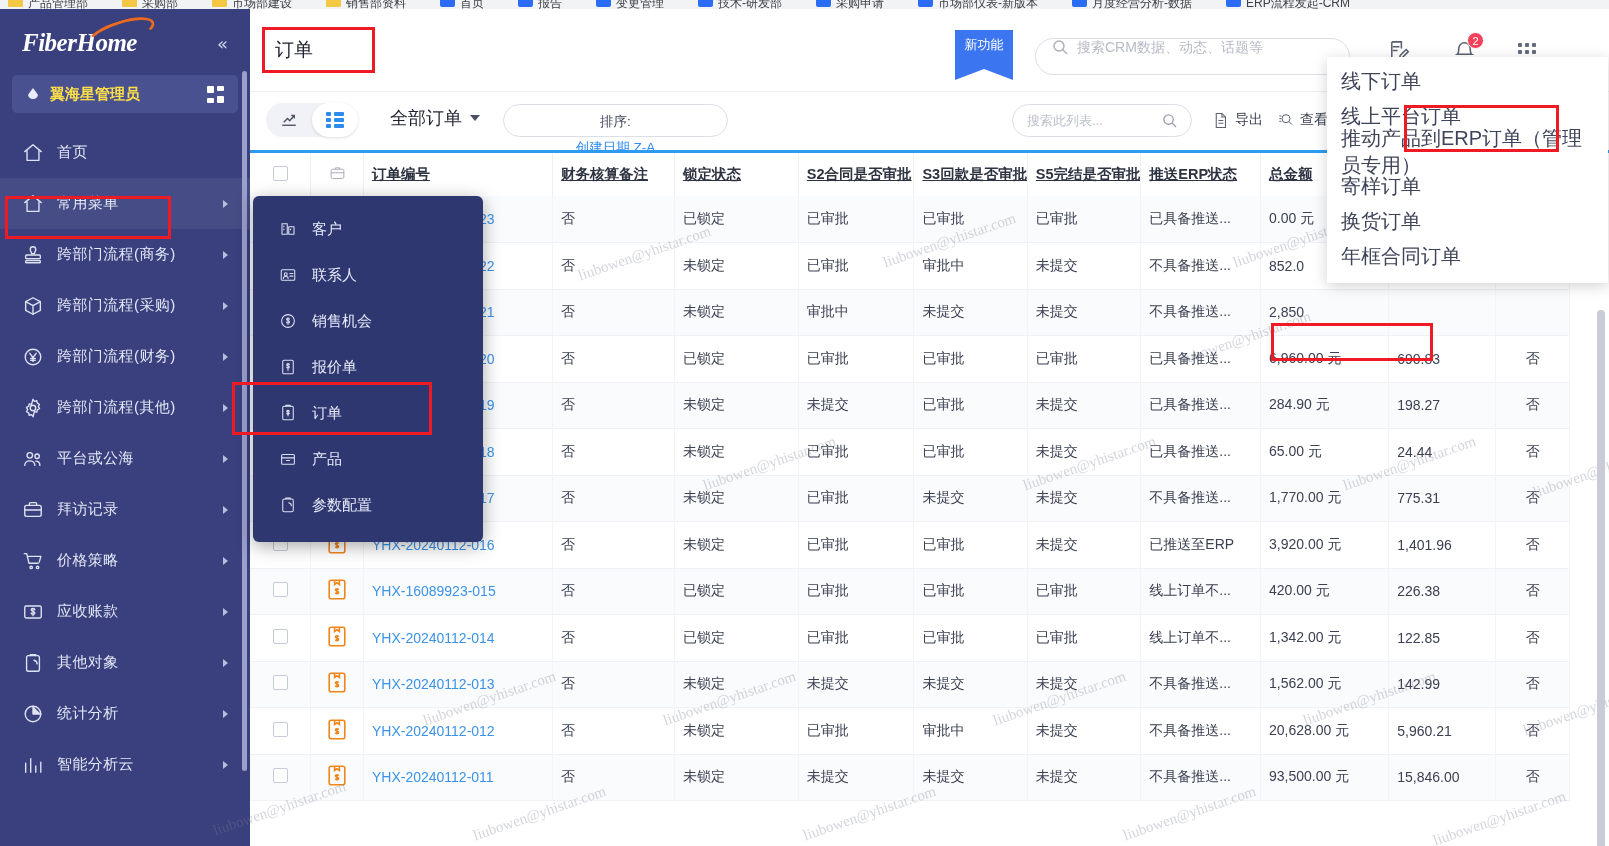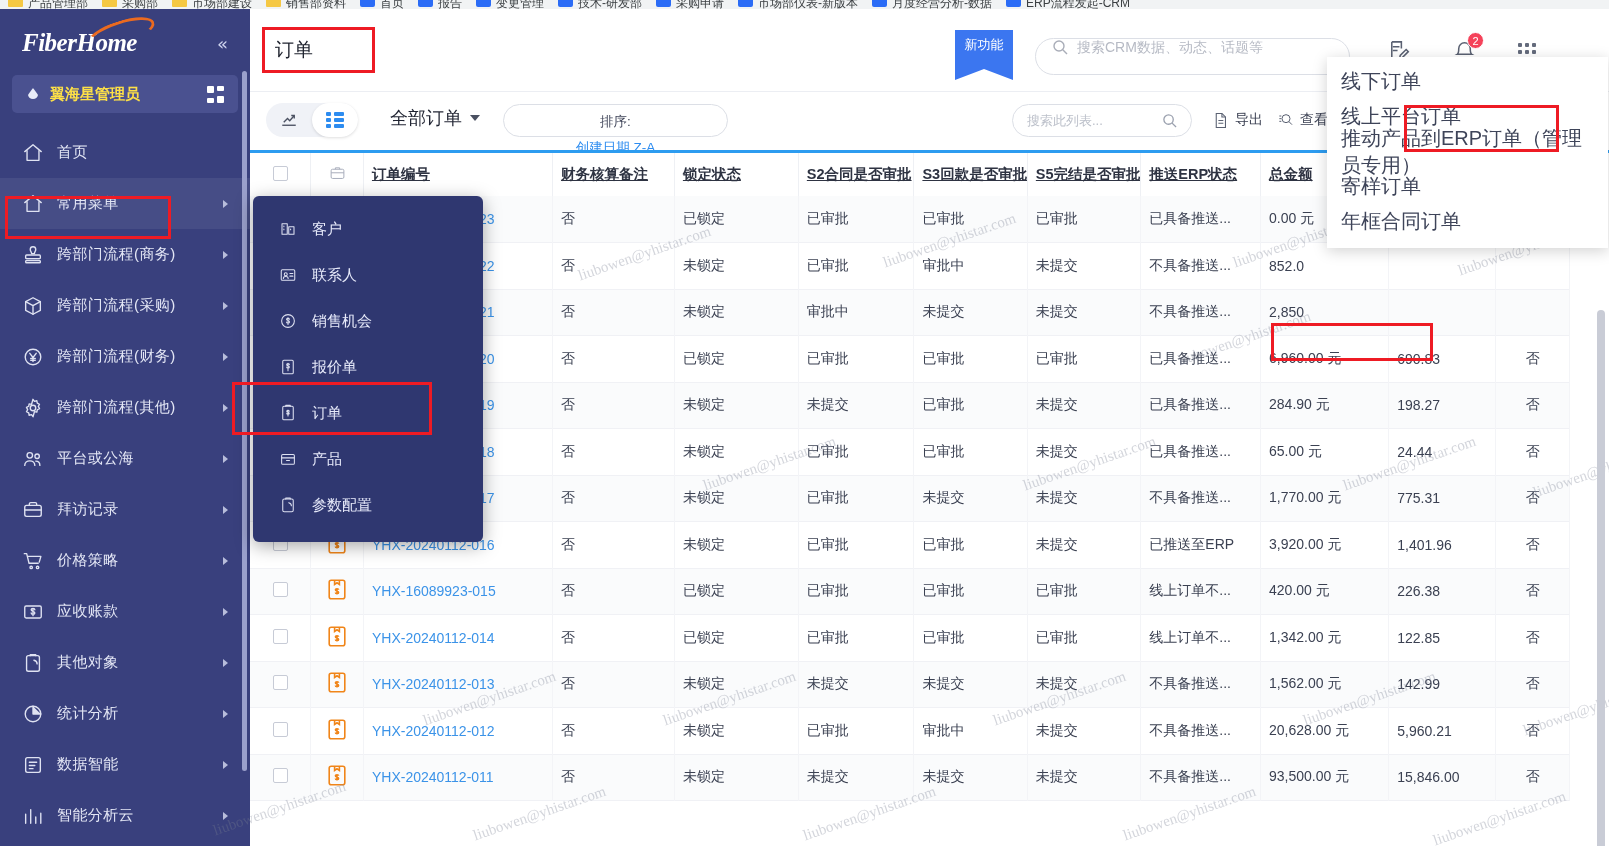--- a/index.html
+++ b/index.html
@@ -8,21 +8,21 @@
     font-family: "Liberation Sans", "DejaVu Sans", sans-serif;
     overflow: hidden;
     background: #ffffff;
   }
   #root { position: relative; width: 1609px; height: 846px; overflow: hidden; }
 
   
   .bookmark-strip {
     position: absolute; top: 0; left: 0; width: 1609px; height: 9px;
     background: #f1f3f4; overflow: hidden; white-space: nowrap;
-    display: flex; align-items: flex-end; gap: 14px; padding-left: 8px;
+    display: flex; align-items: flex-end; gap: 34px; padding-left: 8px;
   }
   .bm { display: flex; align-items: center; gap: 5px; font-size: 12px; color: #3c4043; }
   .bm-folder { width: 15px; height: 12px; background: #f5c844; border-radius: 2px 2px 1px 1px; flex: none;}
   .bm-blue { width: 15px; height: 13px; background: #2b6cf6; border-radius: 2px; flex: none;}
   .bm-label { transform: translateY(3px); }
 
   
   .sidebar {
     position: absolute; top: 9px; left: 0; width: 250px; height: 837px;
     background: #39407d; overflow: hidden;
@@ -407,30 +407,20 @@
           <span class="sb-arrow"></span>
         </div>
         <div class="sb-item">
           <span class="sb-ico">
             <svg viewBox="0 0 24 24" stroke-linecap="round" stroke-linejoin="round">
               <circle cx="12" cy="12" r="8.5"></circle>
               <path d="M12 3.5v8.5h8.5" fill="currentColor"></path>
             </svg>
           </span>
           <span class="sb-text">统计分析</span>
-          <span class="sb-arrow"></span>
-        </div>
-        <div class="sb-item">
-          <span class="sb-ico">
-            <svg viewBox="0 0 24 24" stroke-linecap="round" stroke-linejoin="round">
-              <rect x="4" y="4" width="16" height="16" rx="2"></rect>
-              <path d="M8 9h8M8 12.5h6M8 16h4"></path>
-            </svg>
-          </span>
-          <span class="sb-text">数据智能</span>
           <span class="sb-arrow"></span>
         </div>
         <div class="sb-item">
           <span class="sb-ico">
             <svg viewBox="0 0 24 24" stroke-linecap="round" stroke-linejoin="round">
               <path d="M4 20V10M9.5 20V5M15 20v-7M20.5 20v-11"></path>
             </svg>
           </span>
           <span class="sb-text">智能分析云</span>
           <span class="sb-arrow"></span>
@@ -908,20 +898,21 @@
           </tbody>
       </table>
       <div class="vscroll"></div>
     </div>
 
     <div class="newdrop" id="newdrop">
         <div class="nd-item">线下订单</div>
         <div class="nd-item">线上平台订单</div>
         <div class="nd-item">推动产品到ERP订单（管理员专用）</div>
         <div class="nd-item">寄样订单</div>
+        <div class="nd-item">换货订单</div>
         <div class="nd-item">年框合同订单</div>
       </div>
   </div>
 
   <div id="watermarks">
       <div class="wm" style="left: 575px; top: 245px;">liubowen@yhistar.com</div>
       <div class="wm" style="left: 880px; top: 232px;">liubowen@yhistar.com</div>
       <div class="wm" style="left: 1230px; top: 232px;">liubowen@yhistar.com</div>
       <div class="wm" style="left: 1455px; top: 240px;">liubowen@yhistar.com</div>
       <div class="wm" style="left: 700px; top: 455px;">liubowen@yhistar.com</div>

